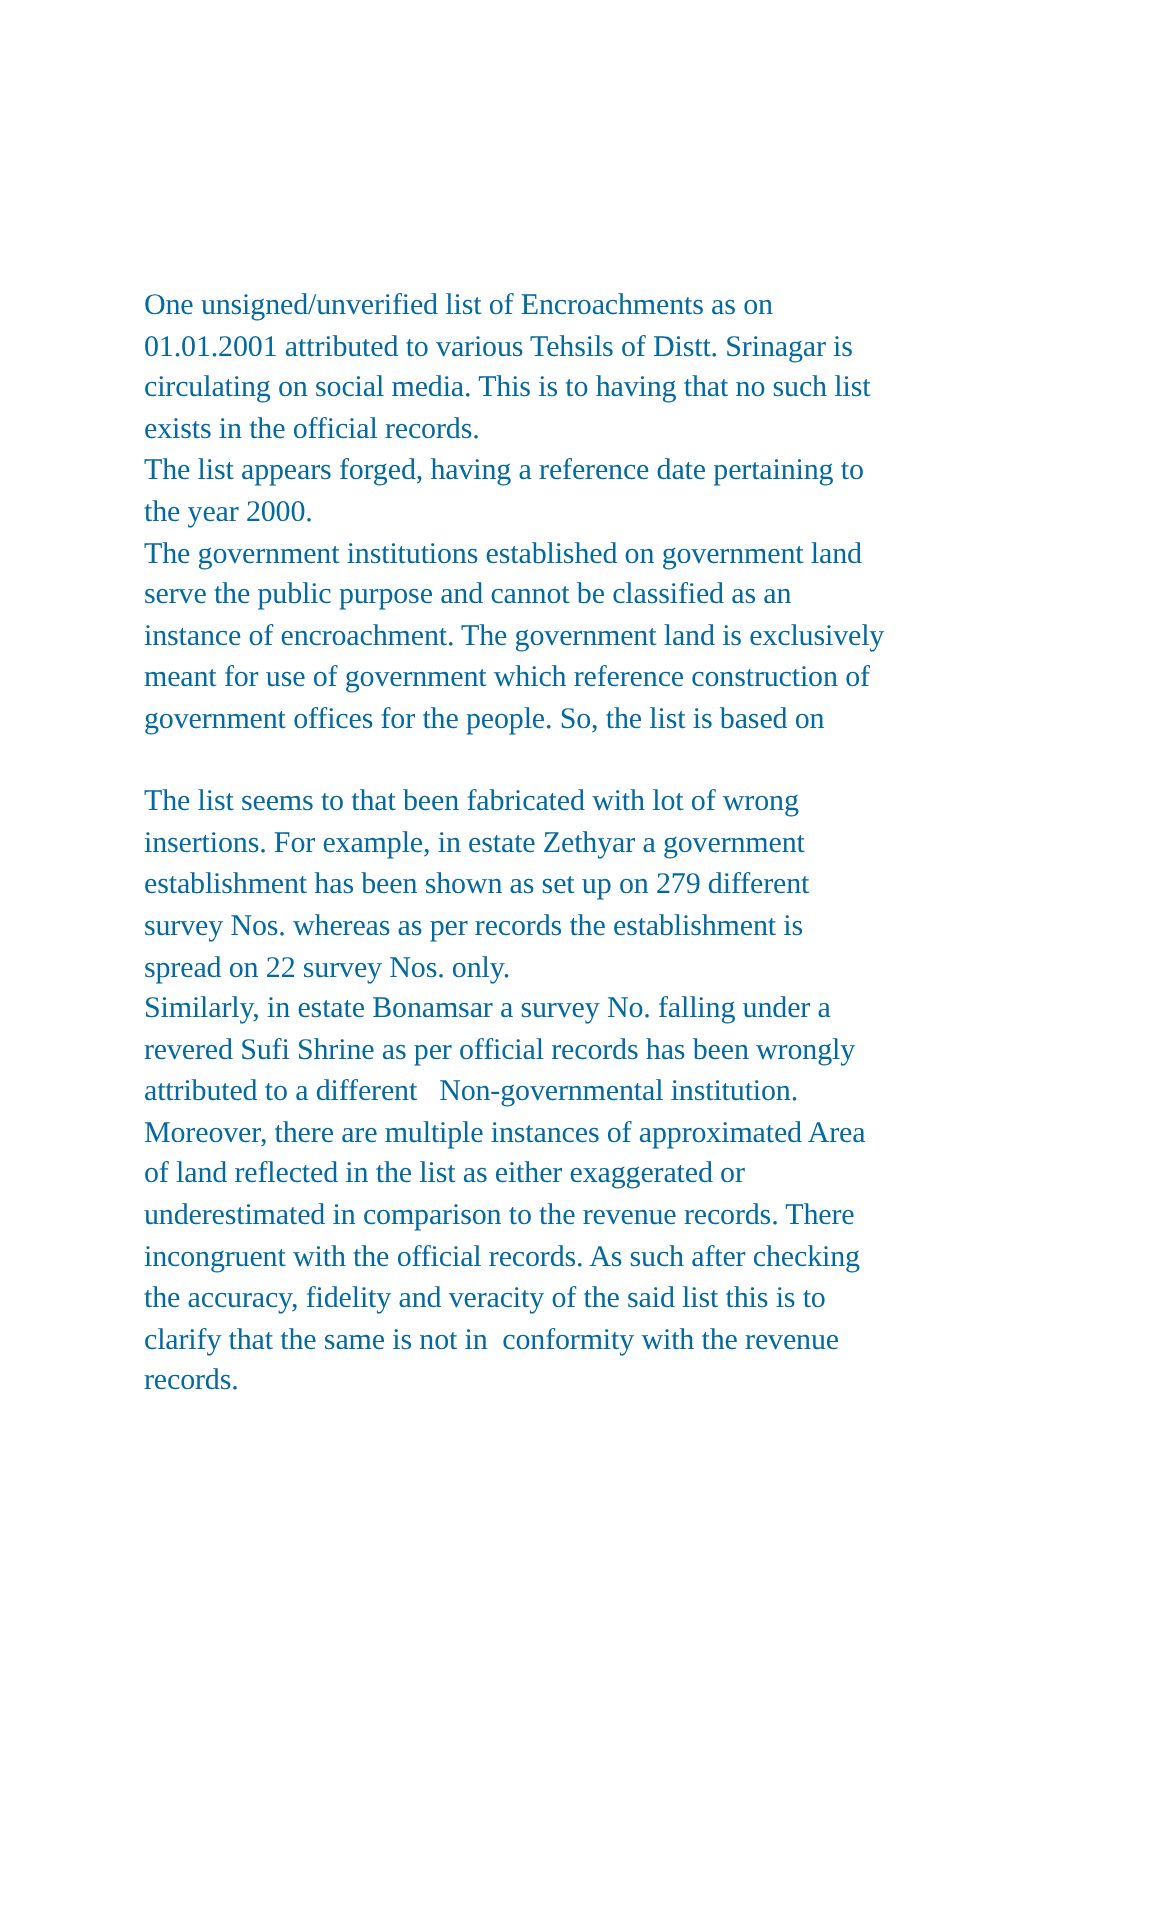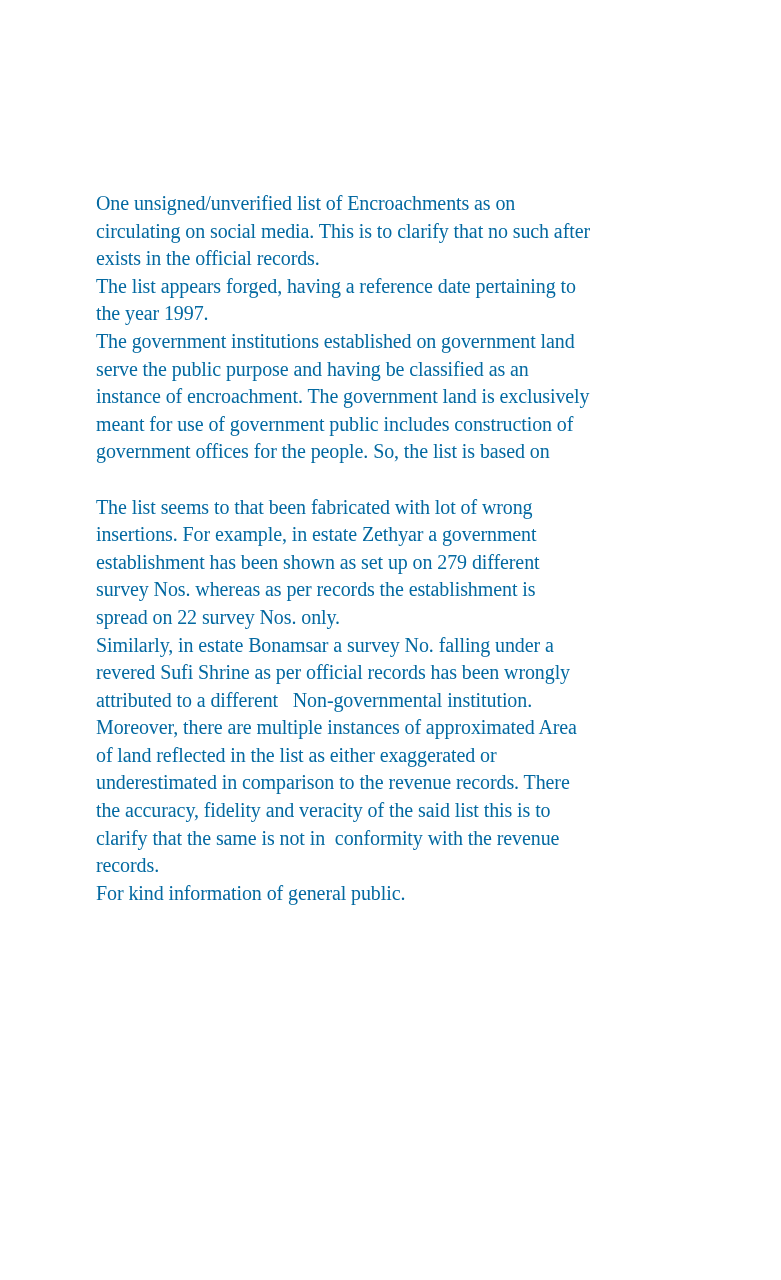--- a/index.html
+++ b/index.html
@@ -33,49 +33,48 @@
       display: block;
       height: 27.6px;
     }
   </style>
 </head>
 <body>
 
 <div class="doc">
   <div>
     <span class="line">One unsigned/unverified list of Encroachments as on</span>
-    <span class="line">circulating on social media. This is to clarify that no such after</span>
+    <span class="line">01.01.2001 attributed to various Tehsils of Distt. Srinagar is</span>
+    <span class="line">circulating on social media. This is to having that no such list</span>
     <span class="line">exists in the official records.</span>
   </div>
   <div>
     <span class="line">The list appears forged, having a reference date pertaining to</span>
-    <span class="line">the year 1997.</span>
+    <span class="line">the year 2000.</span>
   </div>
   <div>
     <span class="line">The government institutions established on government land</span>
-    <span class="line">serve the public purpose and having be classified as an</span>
+    <span class="line">serve the public purpose and cannot be classified as an</span>
     <span class="line">instance of encroachment. The government land is exclusively</span>
-    <span class="line">meant for use of government public includes construction of</span>
+    <span class="line">meant for use of government which reference construction of</span>
     <span class="line">government offices for the people. So, the list is based on</span>
   </div>
   <span class="blank"></span>
   <div>
     <span class="line">The list seems to that been fabricated with lot of wrong</span>
     <span class="line">insertions. For example, in estate Zethyar a government</span>
     <span class="line">establishment has been shown as set up on 279 different</span>
     <span class="line">survey Nos. whereas as per records the establishment is</span>
     <span class="line">spread on 22 survey Nos. only.</span>
   </div>
   <div>
     <span class="line">Similarly, in estate Bonamsar a survey No. falling under a</span>
     <span class="line">revered Sufi Shrine as per official records has been wrongly</span>
     <span class="line">attributed to a different   Non-governmental institution.</span>
     <span class="line">Moreover, there are multiple instances of approximated Area</span>
     <span class="line">of land reflected in the list as either exaggerated or</span>
     <span class="line">underestimated in comparison to the revenue records. There</span>
+    <span class="line">incongruent with the official records. As such after checking</span>
     <span class="line">the accuracy, fidelity and veracity of the said list this is to</span>
     <span class="line">clarify that the same is not in  conformity with the revenue</span>
     <span class="line">records.</span>
   </div>
-  <div>
-    <span class="line">For kind information of general public.</span>
-  </div>
 </div>
 
 </body></html>

